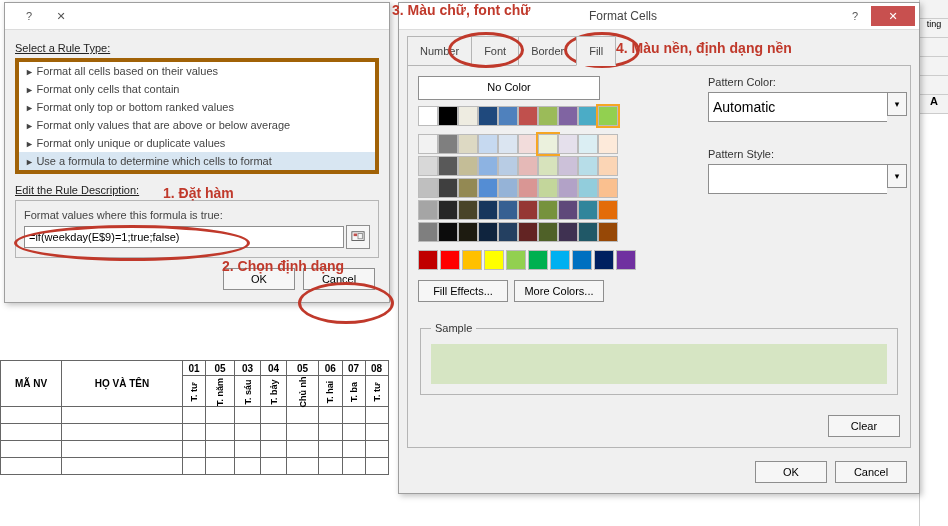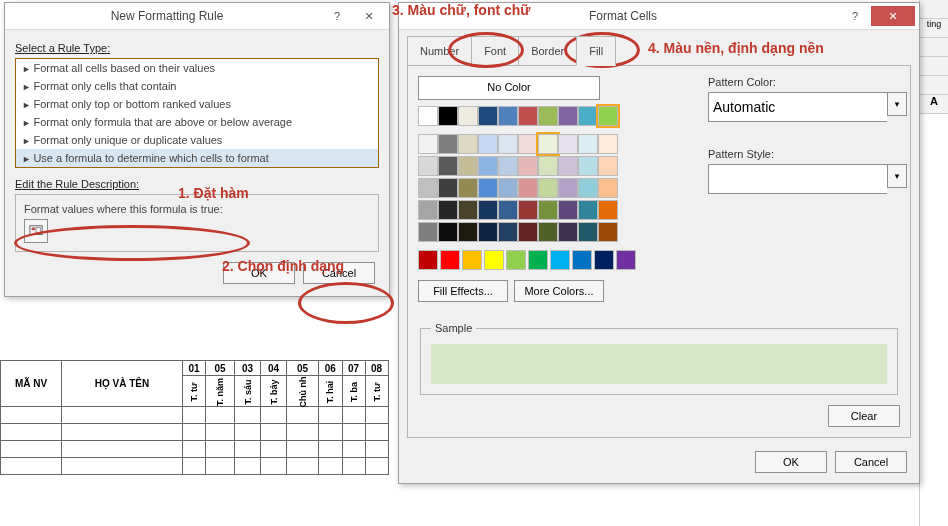--- a/index.html
+++ b/index.html
@@ -3,21 +3,21 @@
 <meta charset="utf-8">
 <style>
 html,body{margin:0;padding:0;font-family:"Segoe UI",Tahoma,sans-serif;font-size:11px;background:#fff;width:948px;height:526px;overflow:hidden;position:relative}
 .dlg{position:absolute;background:#f0f0f0;border:1px solid #9e9e9e;box-shadow:2px 2px 6px rgba(0,0,0,.25)}
 .titlebar{height:26px;background:#fff;display:flex;align-items:center;padding:0 4px 0 8px;border-bottom:1px solid #dcdcdc}
 .titlebar .t{flex:1;text-align:center;color:#444;font-size:12px}
 .titlebar .btn{width:32px;height:20px;display:flex;align-items:center;justify-content:center;color:#555;cursor:pointer}
 .titlebar .btn.close{background:#c8504f;color:#fff;width:44px}
 .body{padding:8px 10px}
 .sec-label{text-decoration:underline;color:#222;margin:4px 0}
-.rule-list{border:1px solid #a16207;background:#fff;margin:4px 0 10px}
+.rule-list{border:4px solid #a16207;background:#fff;margin:4px 0 10px}
 .rule-item{padding:3px 6px;color:#444;cursor:pointer}
 .rule-item::before{content:"► ";font-size:9px}
 .rule-item.sel{background:#d8e6f2}
 .box{border:1px solid #b5b5b5;background:#f0f0f0;padding:8px;margin-top:4px}
 .box-title{color:#444;margin-bottom:4px}
 .formula-row{display:flex;align-items:center;gap:2px}
 .formula-row input{flex:1;height:20px;border:1px solid #8e8e8e;padding:0 4px;background:#fff;font-size:11px}
 .refbtn{width:22px;height:22px;border:1px solid #8e8e8e;background:#f6f6f6;display:flex;align-items:center;justify-content:center}
 .refbtn svg{width:14px;height:14px}
 .previewrow{display:flex;align-items:center;gap:10px;margin-top:14px}
@@ -38,21 +38,21 @@
 .sw{width:18px;height:18px;border:1px solid #bbb;cursor:pointer}
 .sw.sel{outline:2px solid #f5a623}
 .stdrow{display:flex;gap:2px;margin-top:4px}
 .btnrow{display:flex;gap:6px;margin-top:10px}
 .combo{display:flex}
 .combo input{width:170px;height:20px;border:1px solid #8e8e8e;border-right:none;padding:4px 4px;background:#fff;font-size:14px}
 .combo .dd{width:18px;height:22px;border:1px solid #8e8e8e;background:#f6f6f6;display:flex;align-items:center;justify-content:center;font-size:9px;cursor:pointer}
 .fieldset{border:1px solid #b5b5b5;margin-top:20px;padding:10px}
 .fieldset legend{padding:0 4px;color:#333}
 .sample{height:40px;background:#d6e5c3}
-.clearrow{display:flex;justify-content:flex-end;margin-top:10px}
+.clearrow{display:flex;justify-content:flex-end;margin-top:20px}
 
 
 .ann{position:absolute;color:#c0392b;font-weight:bold;font-size:14px;pointer-events:none}
 .circ{position:absolute;border:3px solid #c0392b;border-radius:50%;pointer-events:none}
 
 
 .sheet{position:absolute;left:0;top:360px;border-collapse:collapse;font-size:10px}
 .sheet th,.sheet td{border:1px solid #666;padding:0;text-align:center}
 .sheet .hcol{width:60px;height:44px}
 .sheet .wcol{width:120px}
@@ -145,38 +145,38 @@
   <div class="rh"></div>
     <div class="rh" style="text-align:center;font-size:9px">ting</div>
   <div class="rh"></div>
     <div class="rh"></div>
     <div class="rh"></div>
   <div class="rh" style="text-align:center;font-weight:bold">A</div>
 </div>
 
 <div class="dlg" style="left:4px;top:2px;width:384px">
   <div class="titlebar">
-    <span class="t">New Formatting Rule</span>
     <span class="btn">?</span>
     <span class="btn">✕</span>
   </div>
   <div class="body">
     <div class="sec-label">Select a Rule Type:</div>
     <div class="rule-list">
       <div class="rule-item">Format all cells based on their values</div>
       <div class="rule-item">Format only cells that contain</div>
       <div class="rule-item">Format only top or bottom ranked values</div>
-      <div class="rule-item">Format only formula that are above or below average</div>
+      <div class="rule-item">Format only values that are above or below average</div>
       <div class="rule-item">Format only unique or duplicate values</div>
       <div class="rule-item sel">Use a formula to determine which cells to format</div>
     </div>
     <div class="sec-label">Edit the Rule Description:</div>
     <div class="box">
       <div class="box-title">Format values where this formula is true:</div>
       <div class="formula-row">
+        <input value="=if(weekday(E$9)=1;true;false)" style="">
         <div class="refbtn">
           <svg viewBox="0 0 16 16">
               <rect x="1" y="2" width="14" height="10" fill="none" stroke="#555"></rect>
               <rect x="3" y="4" width="4" height="3" fill="#c0504d"></rect>
               <rect x="8" y="4" width="5" height="6" fill="none" stroke="#888"></rect>
             </svg>
         </div>
       </div>
     </div>
     <div class="dlg-buttons">
@@ -303,20 +303,20 @@
     <div class="clearrow">
       <button class="winbtn">Clear</button>
     </div>
   </div>
   <div class="dlg-buttons" style="padding:4px 12px 10px">
     <button class="winbtn">OK</button>
     <button class="winbtn">Cancel</button>
   </div>
 </div>
 
-<div class="ann" style="left:178px;top:185px">1. Đặt hàm</div>
+<div class="ann" style="left:163px;top:185px">1. Đặt hàm</div>
 <div class="circ" style="left:14px;top:225px;width:230px;height:30px"></div>
 <div class="ann" style="left:222px;top:258px">2. Chọn định dạng</div>
 <div class="circ" style="left:298px;top:282px;width:90px;height:36px"></div>
 <div class="ann" style="left:392px;top:2px">3. Màu chữ, font chữ</div>
 <div class="circ" style="left:448px;top:32px;width:70px;height:30px"></div>
-<div class="ann" style="left:648px;top:40px">4. Màu nền, định dạng nền</div>
+<div class="ann" style="left:616px;top:40px">4. Màu nền, định dạng nền</div>
 <div class="circ" style="left:564px;top:32px;width:70px;height:30px"></div>
 
 </body></html>

